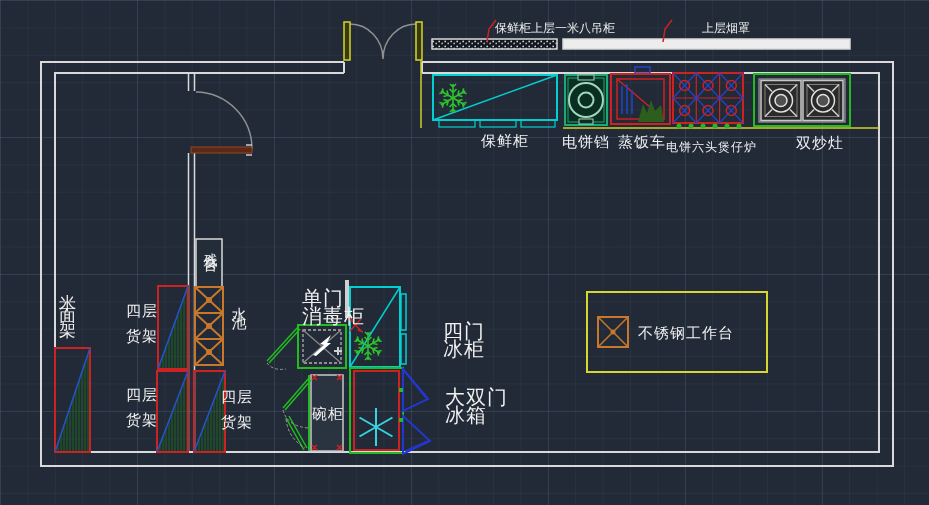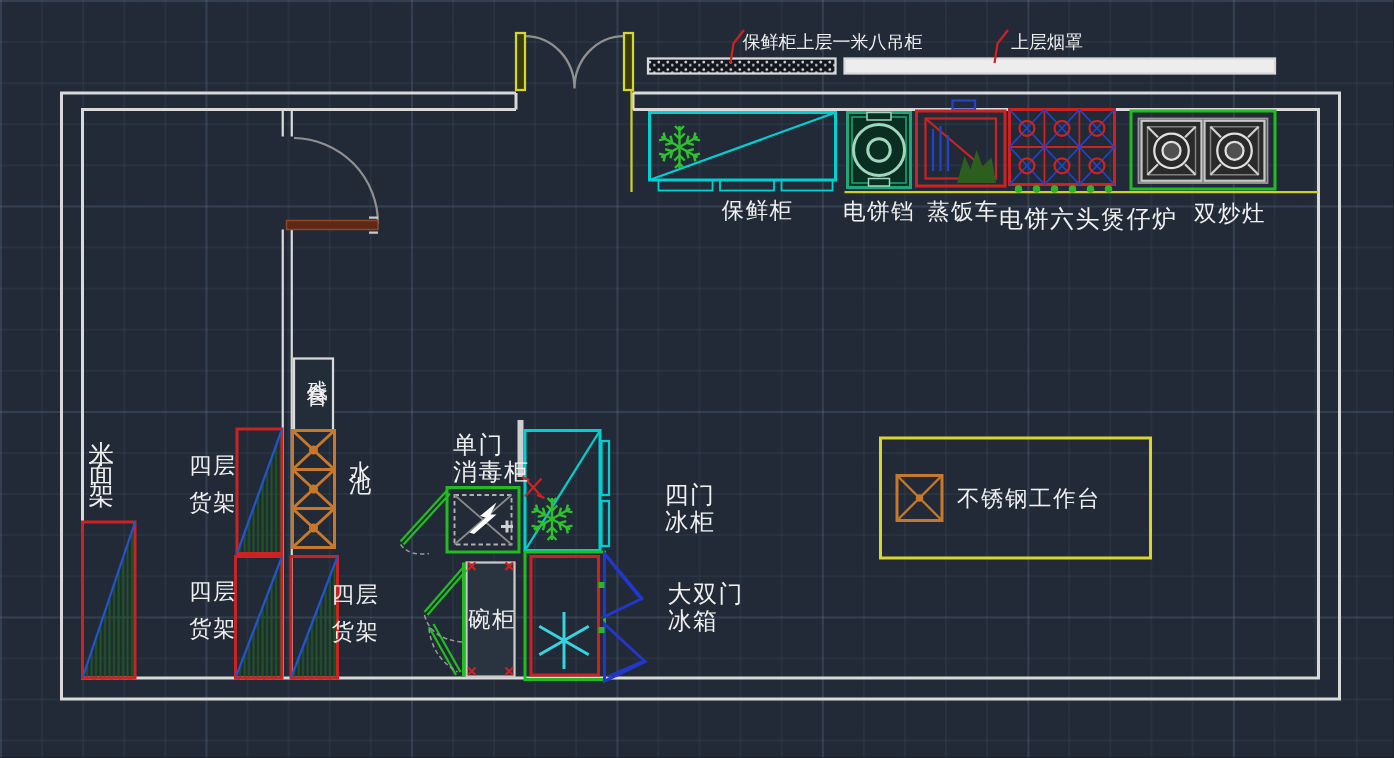--- a/index.html
+++ b/index.html
@@ -11,21 +11,21 @@
       linear-gradient(to bottom, rgba(130,155,200,0.13) 1px, transparent 1px),
       linear-gradient(to right, rgba(130,155,200,0.07) 1px, transparent 1px),
       linear-gradient(to bottom, rgba(130,155,200,0.07) 1px, transparent 1px);
     background-size:137px 137px,137px 137px,27.4px 27.4px,27.4px 27.4px;
     font-family:Liberation Serif, serif;
   }
   svg{position:absolute;left:0;top:0;}
   .lbl{position:absolute;color:#f0f0f0;font-size:15px;line-height:18px;white-space:pre-line;letter-spacing:1px;}
   .lbl.small{font-size:12px;letter-spacing:0;}
   .lbl.two{line-height:25px;}
-  .lbl.two-tight{font-size:16px;line-height:18px;}
+  .lbl.two-tight{font-size:20px;line-height:18px;}
   .vtext{writing-mode:vertical-rl;text-orientation:upright;}
   .ls-big{letter-spacing:13px;font-size:17px;}
   .ls-mid{letter-spacing:8px;}
   .ls-sm{letter-spacing:2px;font-size:14px;}
 </style>
 </head>
 <body>
 
 <div class="canvas">
   <svg width="929" height="505" viewBox="0 0 929 505">
@@ -233,26 +233,26 @@
 
     <g>
       <rect x="587" y="292" width="180" height="80" fill="none" stroke="#d6d62e" stroke-width="2"></rect>
       <rect x="598" y="317" width="30" height="30" fill="none" stroke="#c8782a" stroke-width="2"></rect>
       <path d="M598,317 L628,347 M628,317 L598,347" stroke="#c8782a" stroke-width="1.5"></path>
       <circle cx="613" cy="332" r="2.5" fill="#c8782a"></circle>
     </g>
   </svg>
 
   <div class="lbl small" style="left:495px;top:19px;">保鲜柜上层一米八吊柜</div>
-  <div class="lbl small" style="left:674px;top:19px;">上层烟罩</div>
+  <div class="lbl small" style="left:702px;top:19px;">上层烟罩</div>
 
   <div class="lbl" style="left:481px;top:132px;">保鲜柜</div>
   <div class="lbl" style="left:562px;top:133px;">电饼铛</div>
   <div class="lbl" style="left:618px;top:133px;">蒸饭车</div>
-  <div class="lbl" style="left:666px;top:138px;font-size:16px;">电饼六头煲仔炉</div>
+  <div class="lbl" style="left:666px;top:138px;font-size:12px;">电饼六头煲仔炉</div>
   <div class="lbl" style="left:796px;top:134px;">双炒灶</div>
 
   <div class="lbl vtext ls-big" style="left:58px;top:281px;">米面架</div>
   <div class="lbl two" style="left:126px;top:299px;">四层
 货架</div>
   <div class="lbl two" style="left:126px;top:383px;">四层
 货架</div>
   <div class="lbl two" style="left:221px;top:385px;">四层
 货架</div>
 

